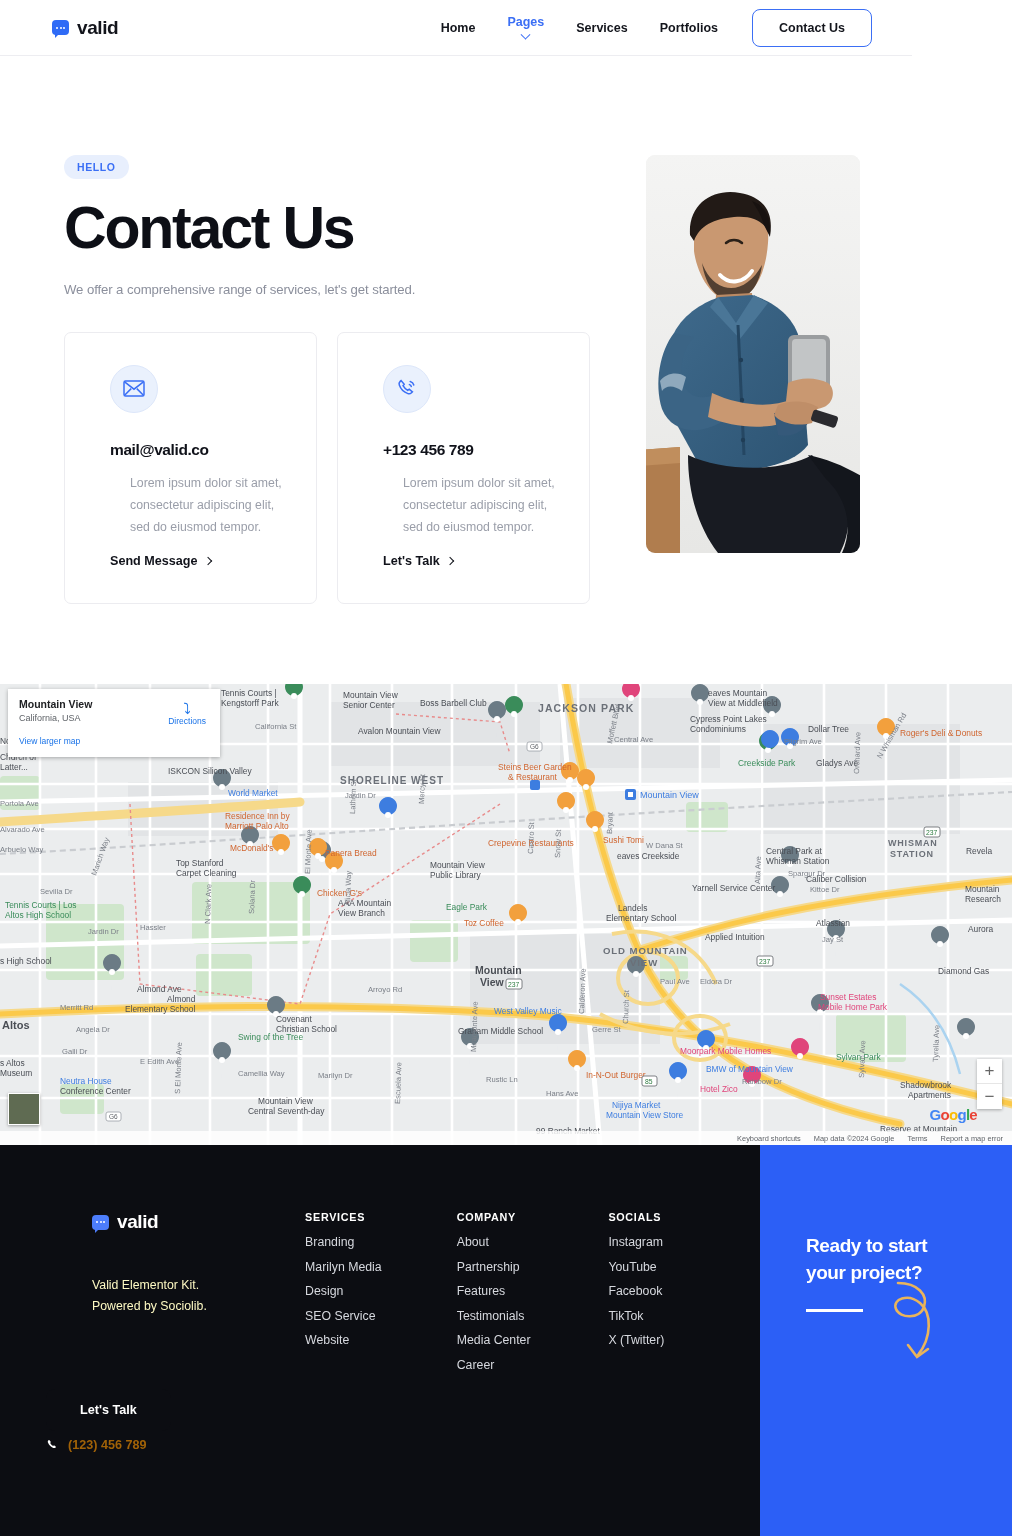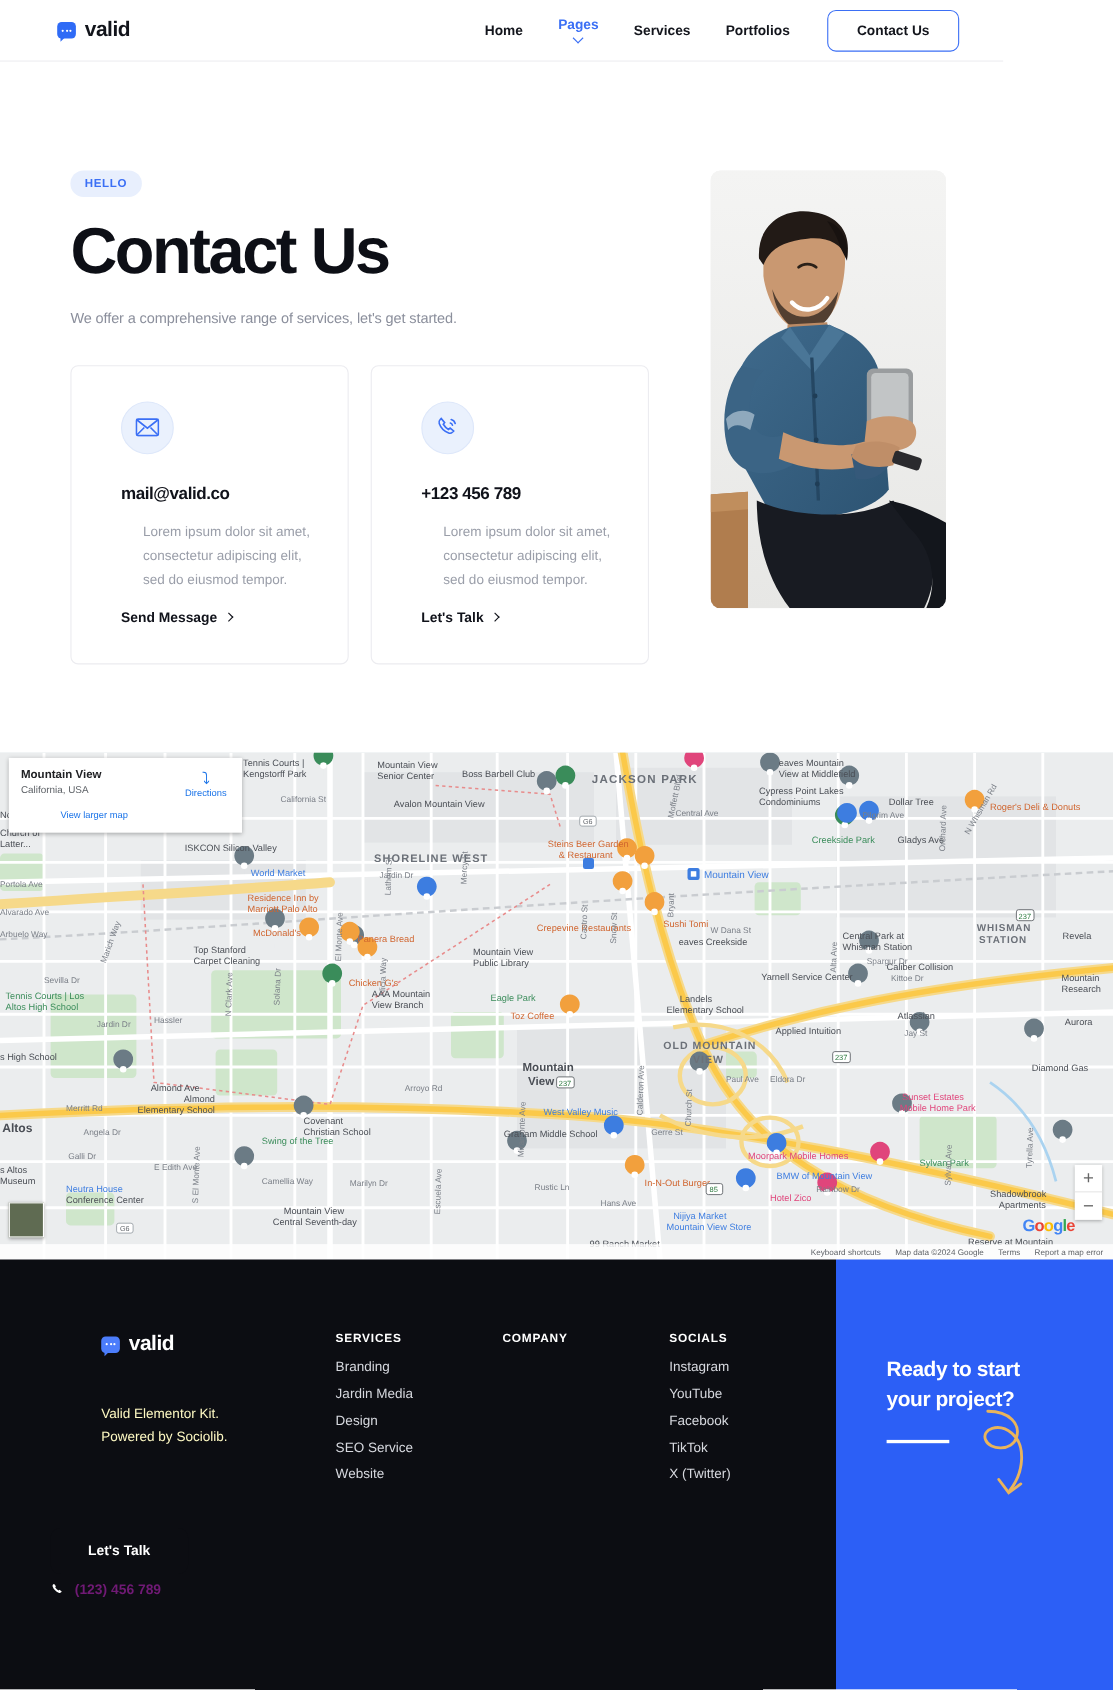--- a/index.html
+++ b/index.html
@@ -93,21 +93,21 @@
   
   .map { position:absolute; top:684px; left:0; width:1012px; height:461px; overflow:hidden; background:#eceef0; }
   .map svg { position:absolute; top:0; left:0; }
   .map-card {
     position:absolute; top:5px; left:8px; width:212px; height:68px;
     background:#fff; box-shadow:0 1px 4px rgba(0,0,0,.3);
     padding:9px 11px; font-size:9px; color:#3c4043;
   }
   .map-card-title { font-size:10.5px; font-weight:700; color:#202124; }
   .map-card-sub { font-size:9px; color:#5f6368; margin-top:3px; }
-  .map-card-link { font-size:8.5px; color:#1a73e8; margin-top:13px; cursor:pointer;margin-left:36px; }
+  .map-card-link { font-size:8.5px; color:#1a73e8; margin-top:13px; cursor:pointer; }
   .map-dir {
     position:absolute; right:14px; top:12px; text-align:center;
     font-size:8.5px; color:#1a73e8; cursor:pointer;
   }
   .map-dir-ico { font-size:15px; color:#1a73e8; line-height:1; }
   .map-zoom {
     position:absolute; right:10px; bottom:36px; width:25px;
     background:#fff; box-shadow:0 1px 3px rgba(0,0,0,.3);
   }
   .map-zoom div {
@@ -156,21 +156,21 @@
   .cta-rule { width:57px; height:3px; background:#fff; margin-top:22px; }
   .cta-arrow { position:absolute; left:123px; top:262px; }
   .cta-btn {
     position:absolute; left:46px; top:1389px;
     background:#0c0d12; color:#fff; border:none; border-radius:9px;
     padding:14px 34px; font-size:12.6px; font-weight:700; cursor:pointer;
   }
   .cta-phone {
     position:absolute; left:46px; top:1438px;
     display:flex; align-items:flex-end; gap:9px;
-    font-size:12.6px; font-weight:700; color:#701a75;
+    font-size:12.6px; font-weight:700; color:#a16207;
   }
 </style>
 </head>
 <body>
 
 <div class="page">
 
   <div class="header">
     <div class="logo">
       <span class="logo-mark">
@@ -694,29 +694,37 @@
         <div class="footer-tag">
           <div>Valid Elementor Kit.</div>
           <div>Powered by Sociolib.</div>
         </div>
       </div>
 
       <div class="fcol">
         <div class="fcol-title">SERVICES</div>
         <ul>
           <li>Branding</li>
-          <li>Jardin Media</li>
+          <li>Marilyn Media</li>
           <li>Design</li>
           <li>SEO Service</li>
           <li>Website</li>
         </ul>
       </div>
 
       <div class="fcol">
         <div class="fcol-title">COMPANY</div>
+        <ul>
+          <li>About</li>
+          <li>Partnership</li>
+          <li>Features</li>
+          <li>Testimonials</li>
+          <li>Media Center</li>
+          <li>Career</li>
+        </ul>
       </div>
 
       <div class="fcol">
         <div class="fcol-title">SOCIALS</div>
         <ul>
           <li>Instagram</li>
           <li>YouTube</li>
           <li>Facebook</li>
           <li>TikTok</li>
           <li>X (Twitter)</li>

